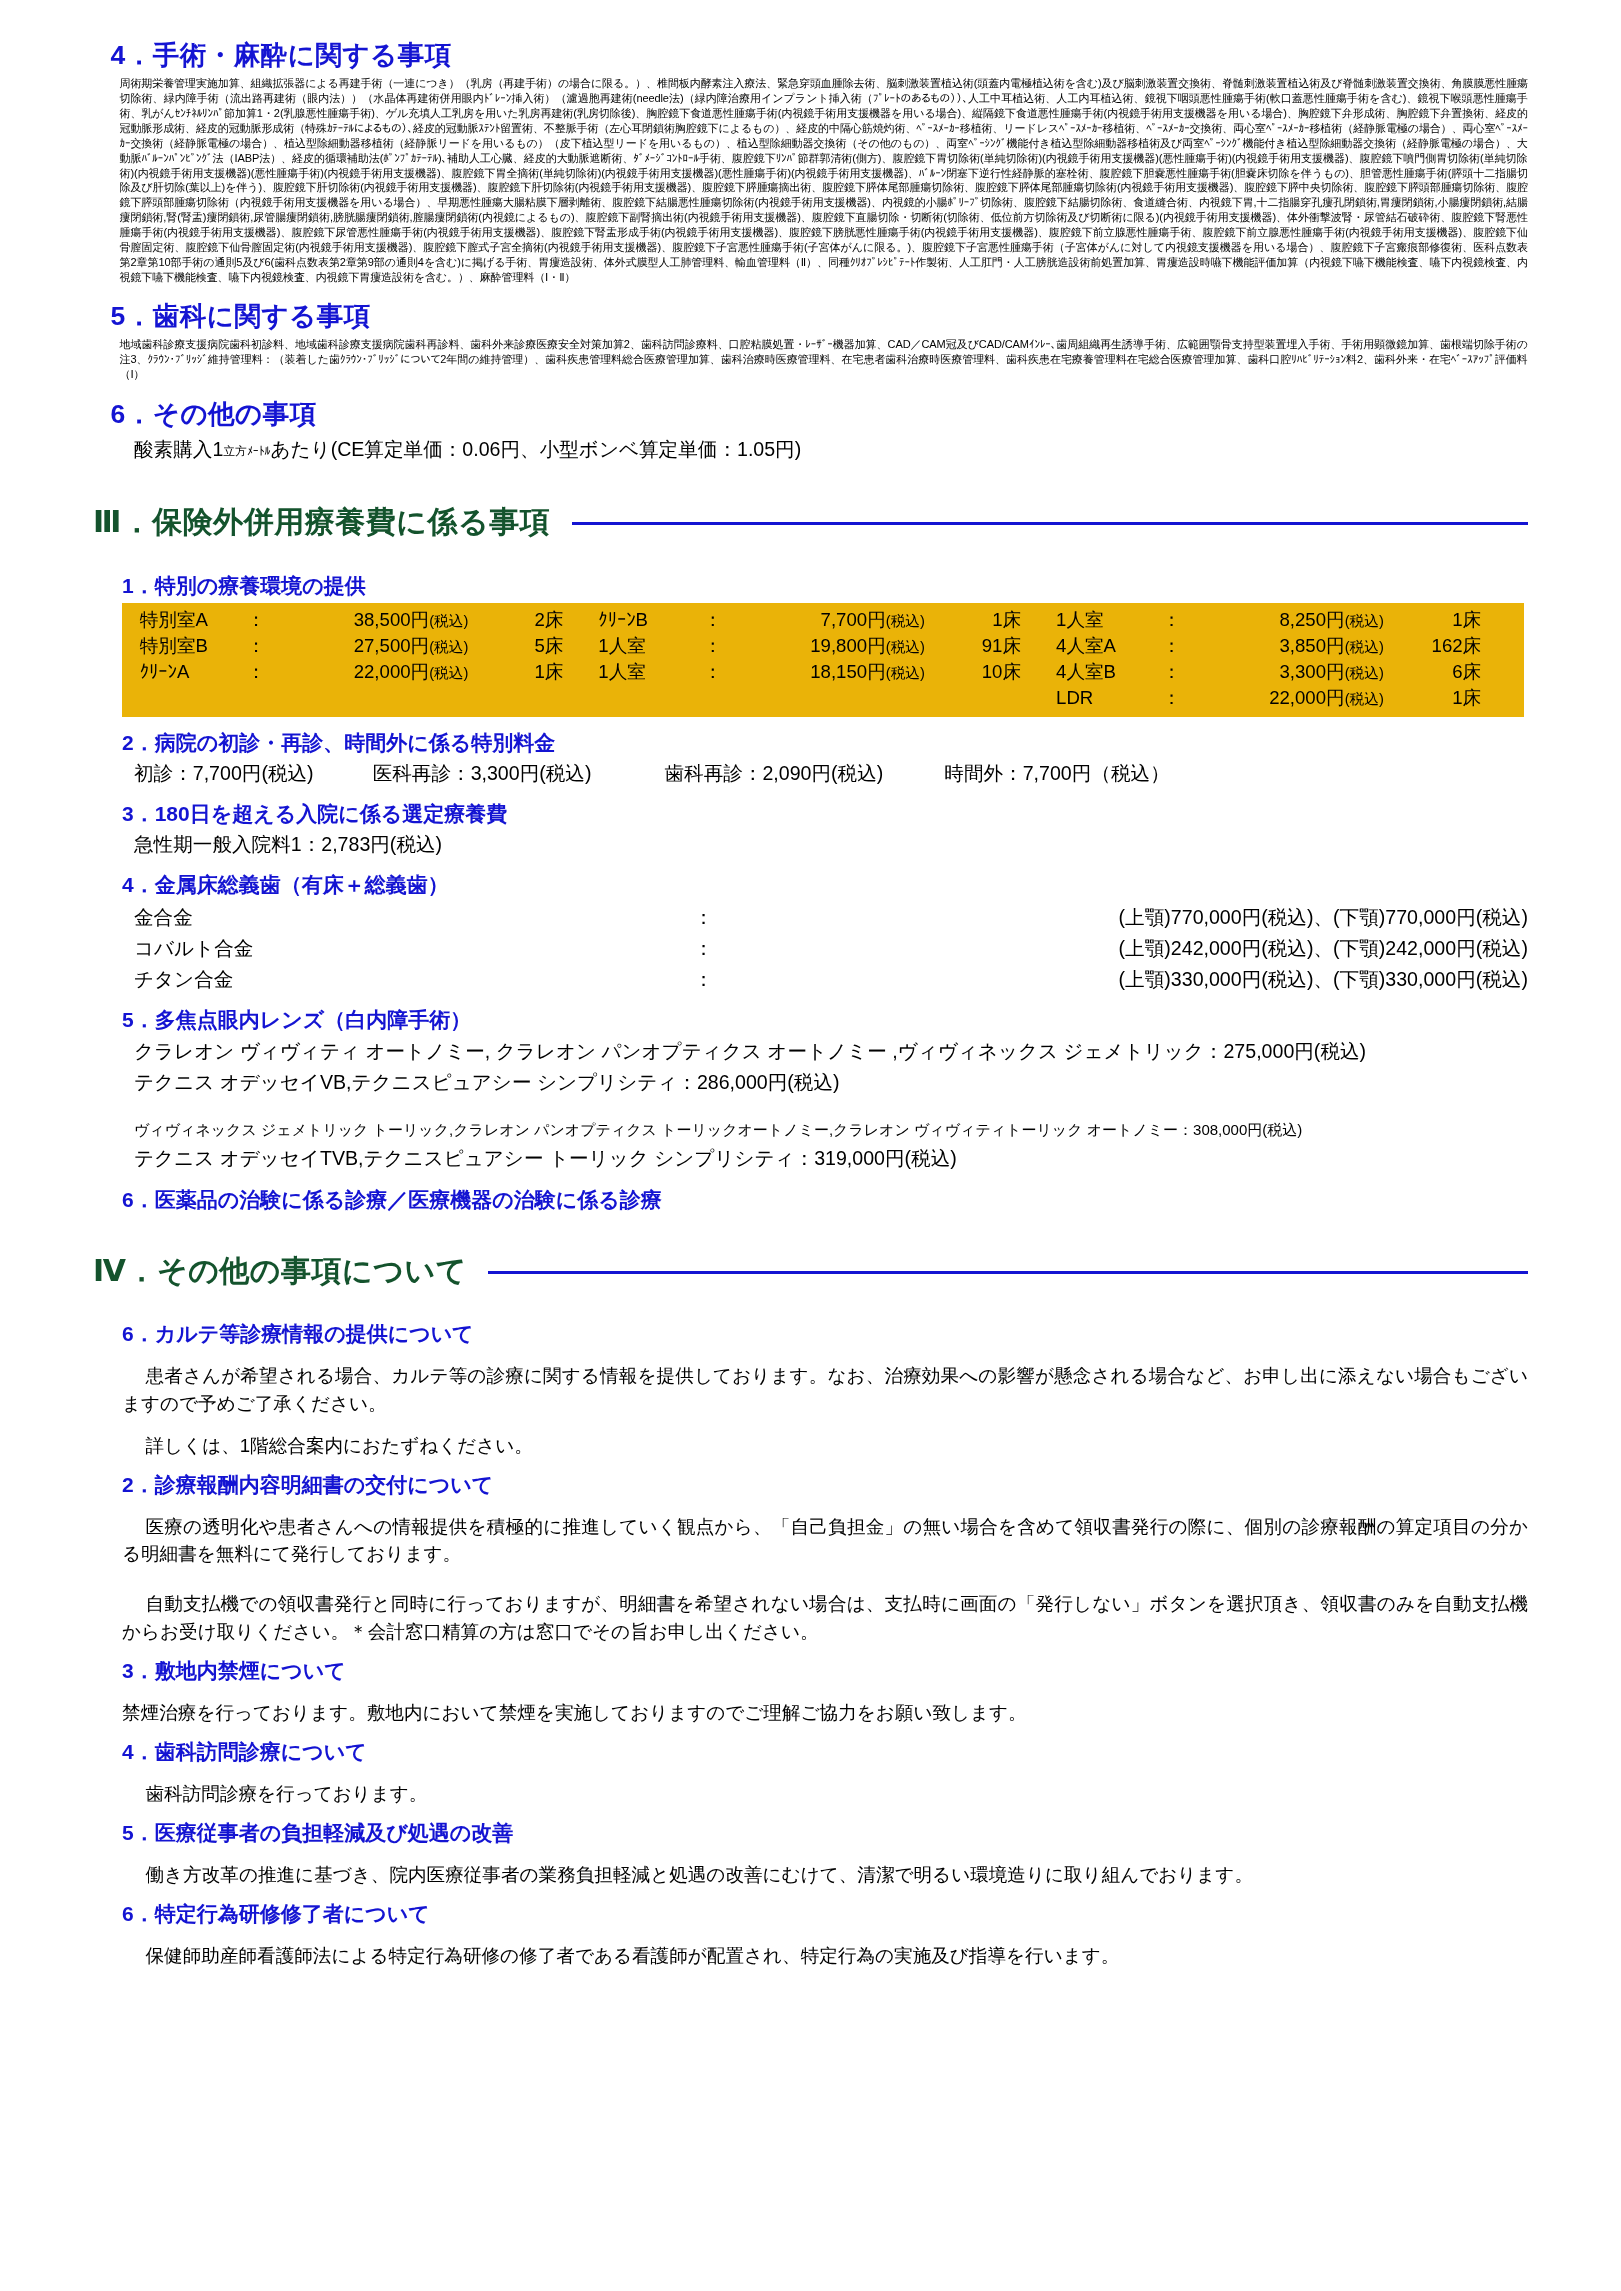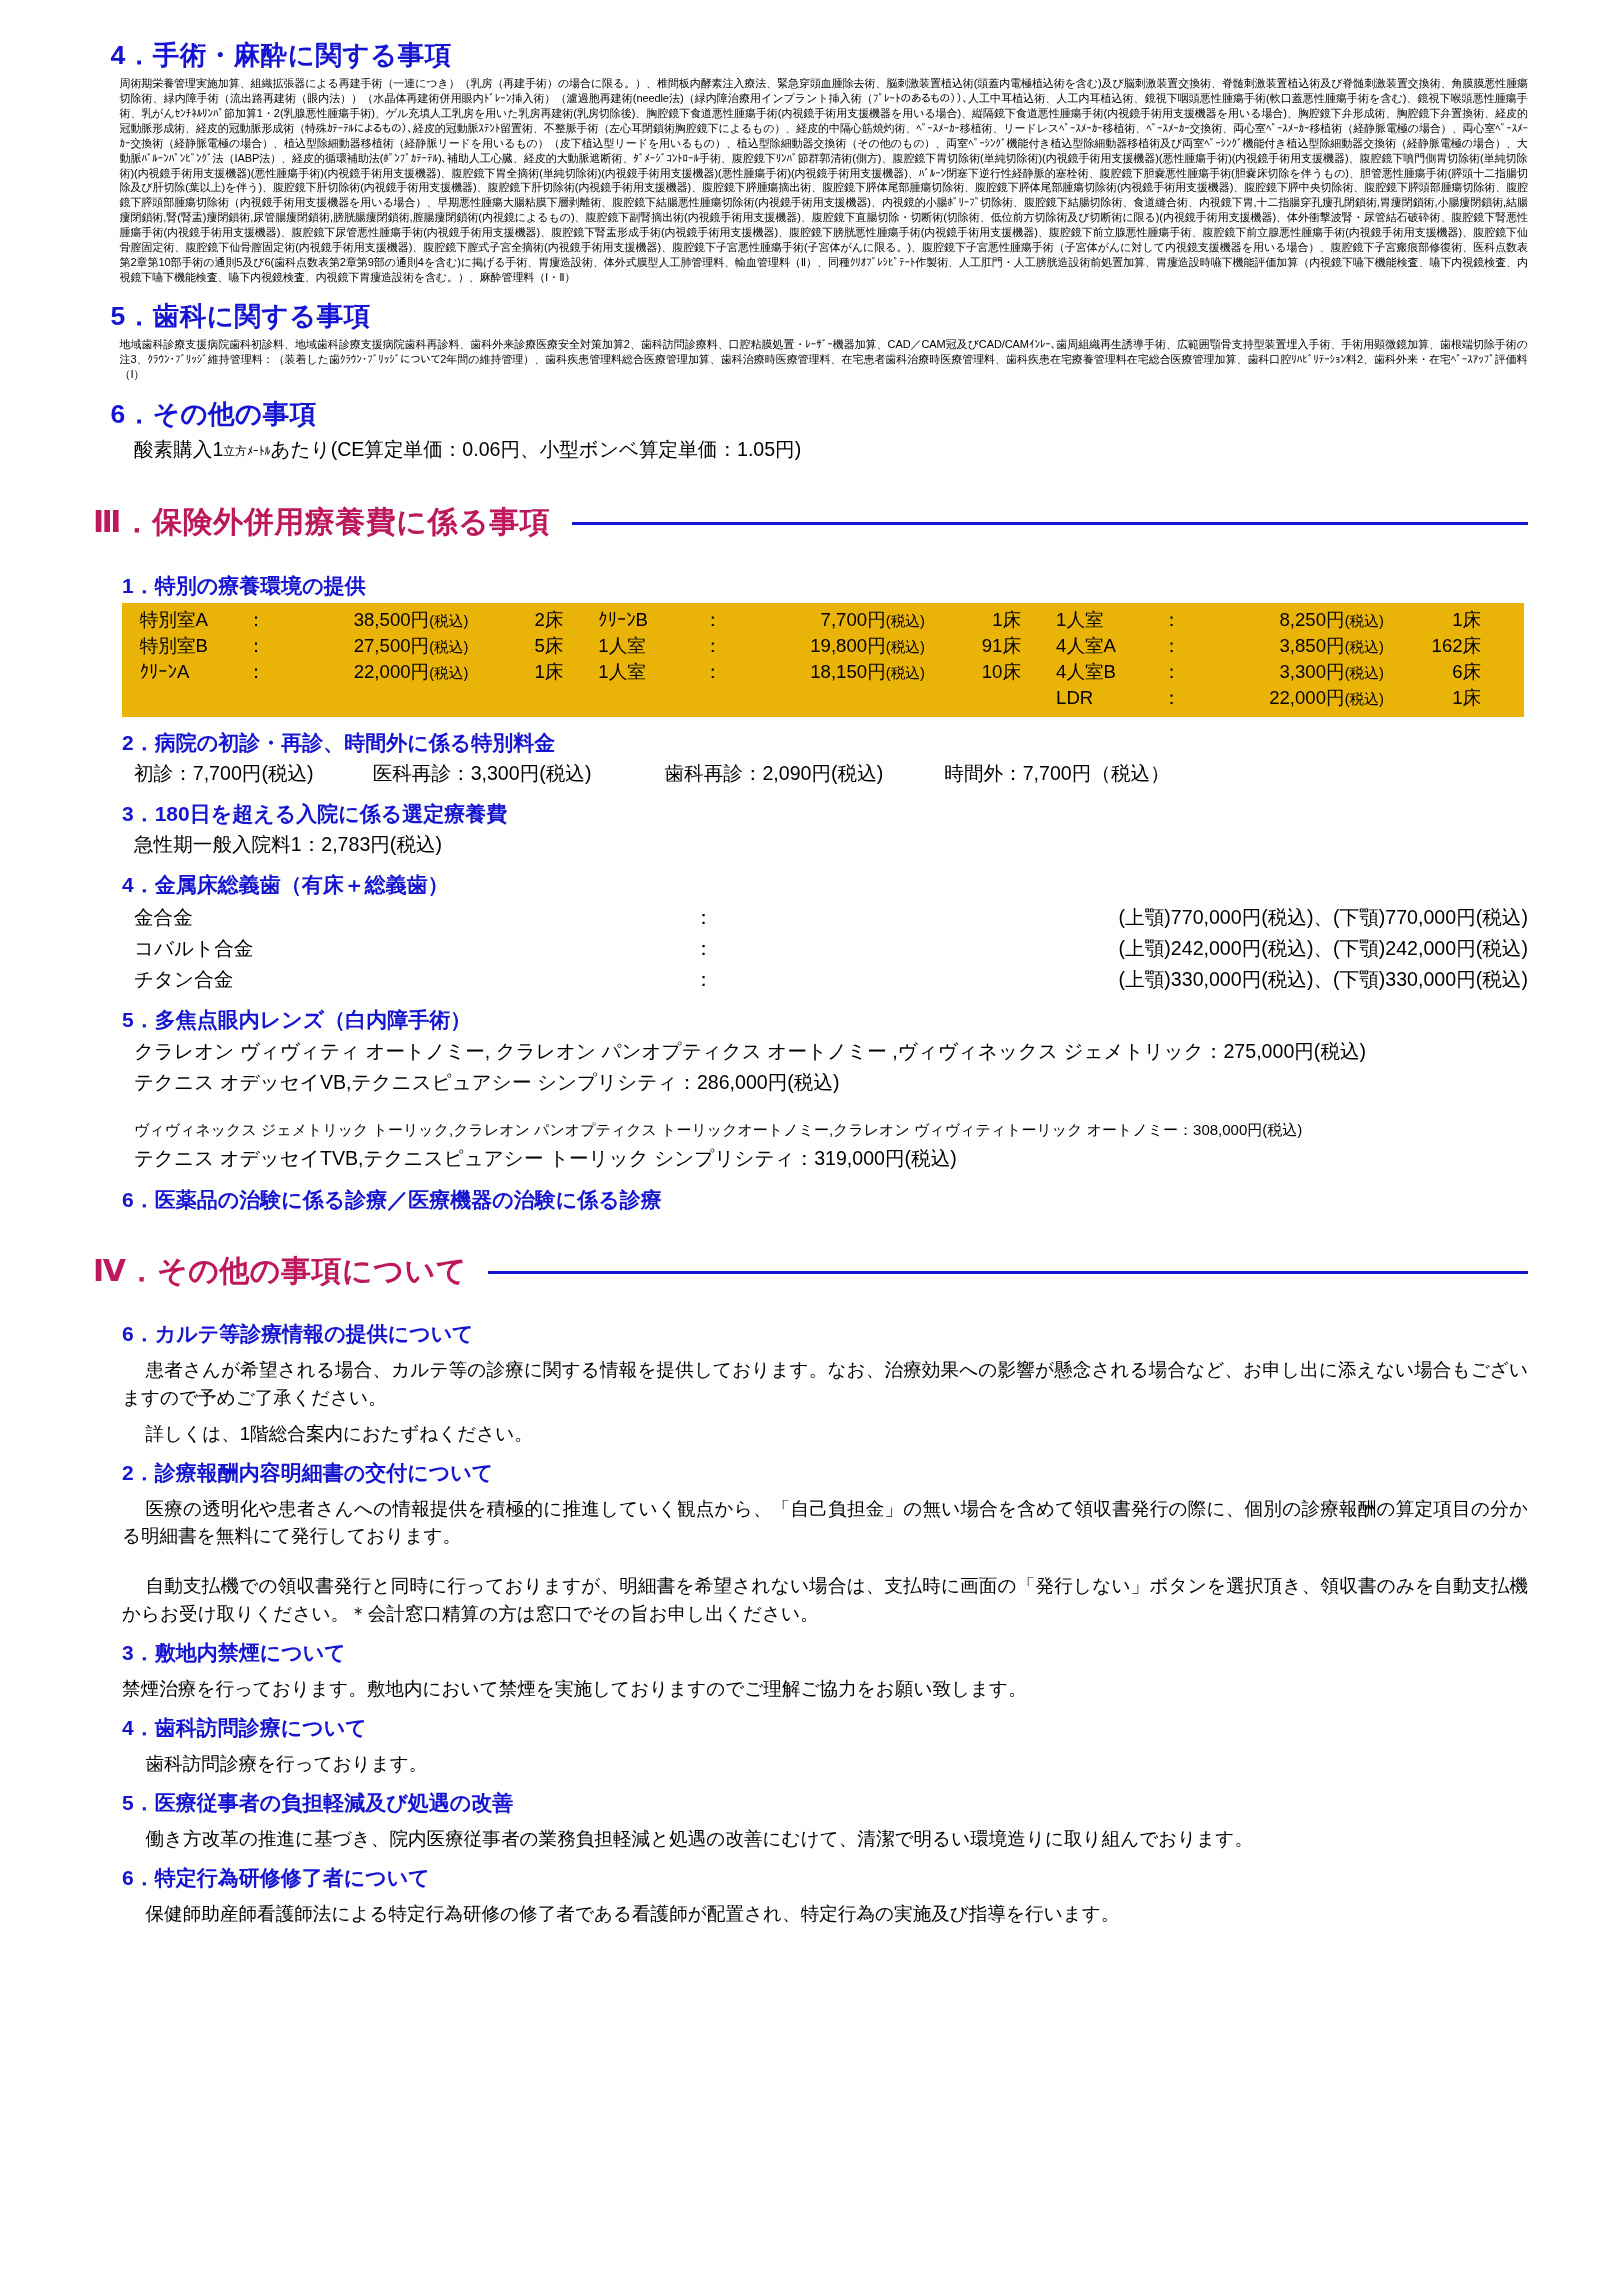--- a/index.html
+++ b/index.html
@@ -30,21 +30,21 @@
     margin: 15.7px 0 3.9px 17.6px;
     white-space: nowrap;
   }
 
   .h-roman-wrap {
     display: flex;
     align-items: center;
     margin: 19.6px 0 2px 0;
   }
   .h-roman {
-    color: #be185d;
+    color: #14532d;
     font-weight: bold;
     font-size: 30px;
     line-height: 1.2;
     white-space: nowrap;
     letter-spacing: 0.5px;
   }
   .h-roman-rule {
     flex: 1 1 auto;
     height: 2.9px;
     background: #1414d2;
@@ -66,21 +66,21 @@
     font-size: 11px;
     line-height: 1.355;
     text-align: justify;
     margin: 0 0 0 26.5px;
     letter-spacing: -0.1px;
     word-break: break-all;
   }
   .body-para {
     font-size: 18.6px;
     line-height: 1.5;
-    margin: 8px 0 0 29px;
+    margin: 14px 0 0 29px;
     text-align: justify;
     text-indent: 23.5px;
   }
   .body-para.noindent { text-indent: 0; }
   .body-line {
     font-size: 19.6px;
     line-height: 1.5;
     margin: 2px 0 0 41px;
   }
 

